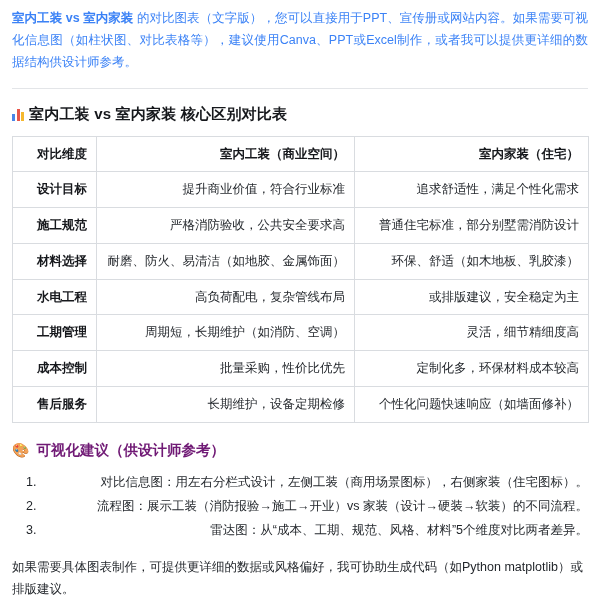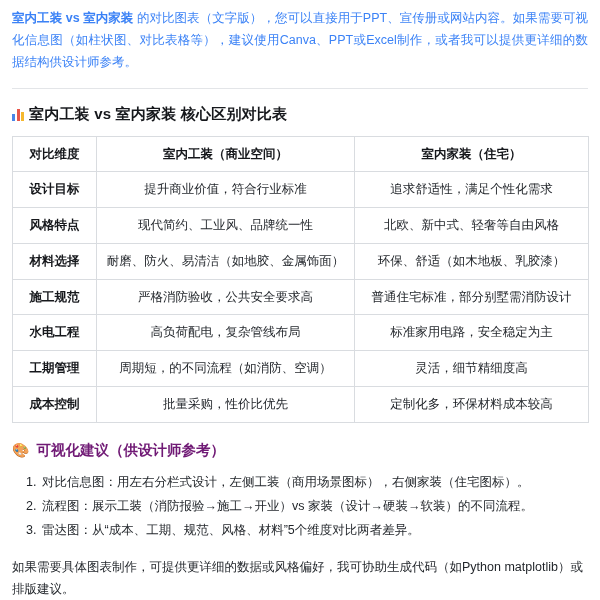--- a/index.html
+++ b/index.html
@@ -66,21 +66,21 @@
     border-collapse: collapse;
     width: 100%;
     table-layout: fixed;
     margin-bottom: 18px;
   }
   table.cmp th, table.cmp td {
     border: 1px solid #d9dce0;
     padding: 8px 9px;
     font-size: 12.5px;
     line-height: 1.5;
-    text-align: center;
+    text-align: right;
     vertical-align: middle;
     word-break: break-word;
   }
   table.cmp th {
     font-weight: bold;
     background: #ffffff;
     color: #16181c;
   }
   table.cmp td.rowhead {
     font-weight: bold;
@@ -103,20 +103,21 @@
     color: #701a75;
   }
   ol.suggest {
     margin: 0 0 14px 0;
     padding-left: 28px;
     font-size: 12.5px;
     line-height: 1.95;
   }
   ol.suggest li {
     padding-left: 2px;
+    text-align: right;
   }
   .outro {
     font-size: 12.5px;
     line-height: 1.75;
     margin: 0;
     color: #1f2328;
   }
 </style>
 </head>
 <body>
@@ -149,48 +150,48 @@
         <th>室内家装（住宅）</th>
       </tr>
     </thead>
     <tbody>
       <tr>
         <td class="rowhead">设计目标</td>
         <td>提升商业价值，符合行业标准</td>
         <td>追求舒适性，满足个性化需求</td>
       </tr>
       <tr>
-        <td class="rowhead">风格特点</td>
-        <td>现代简约、工业风、品牌统一性</td>
-        <td>北欧、新中式、轻奢等自由风格</td>
+        <td class="rowhead">施工规范</td>
+        <td>严格消防验收，公共安全要求高</td>
+        <td>普通住宅标准，部分别墅需消防设计</td>
       </tr>
       <tr>
         <td class="rowhead">材料选择</td>
         <td>耐磨、防火、易清洁（如地胶、金属饰面）</td>
         <td>环保、舒适（如木地板、乳胶漆）</td>
       </tr>
       <tr>
-        <td class="rowhead">施工规范</td>
-        <td>严格消防验收，公共安全要求高</td>
-        <td>普通住宅标准，部分别墅需消防设计</td>
-      </tr>
-      <tr>
         <td class="rowhead">水电工程</td>
         <td>高负荷配电，复杂管线布局</td>
-        <td>标准家用电路，安全稳定为主</td>
+        <td>或排版建议，安全稳定为主</td>
       </tr>
       <tr>
         <td class="rowhead">工期管理</td>
-        <td>周期短，的不同流程（如消防、空调）</td>
+        <td>周期短，长期维护（如消防、空调）</td>
         <td>灵活，细节精细度高</td>
       </tr>
       <tr>
         <td class="rowhead">成本控制</td>
         <td>批量采购，性价比优先</td>
         <td>定制化多，环保材料成本较高</td>
+      </tr>
+      <tr>
+        <td class="rowhead">售后服务</td>
+        <td>长期维护，设备定期检修</td>
+        <td>个性化问题快速响应（如墙面修补）</td>
       </tr>
     </tbody>
   </table>
 
   <div class="suggest-head">
     <span class="emoji">🎨</span>
     <span class="suggest-title">可视化建议（供设计师参考）</span>
   </div>
 
   <ol class="suggest">

